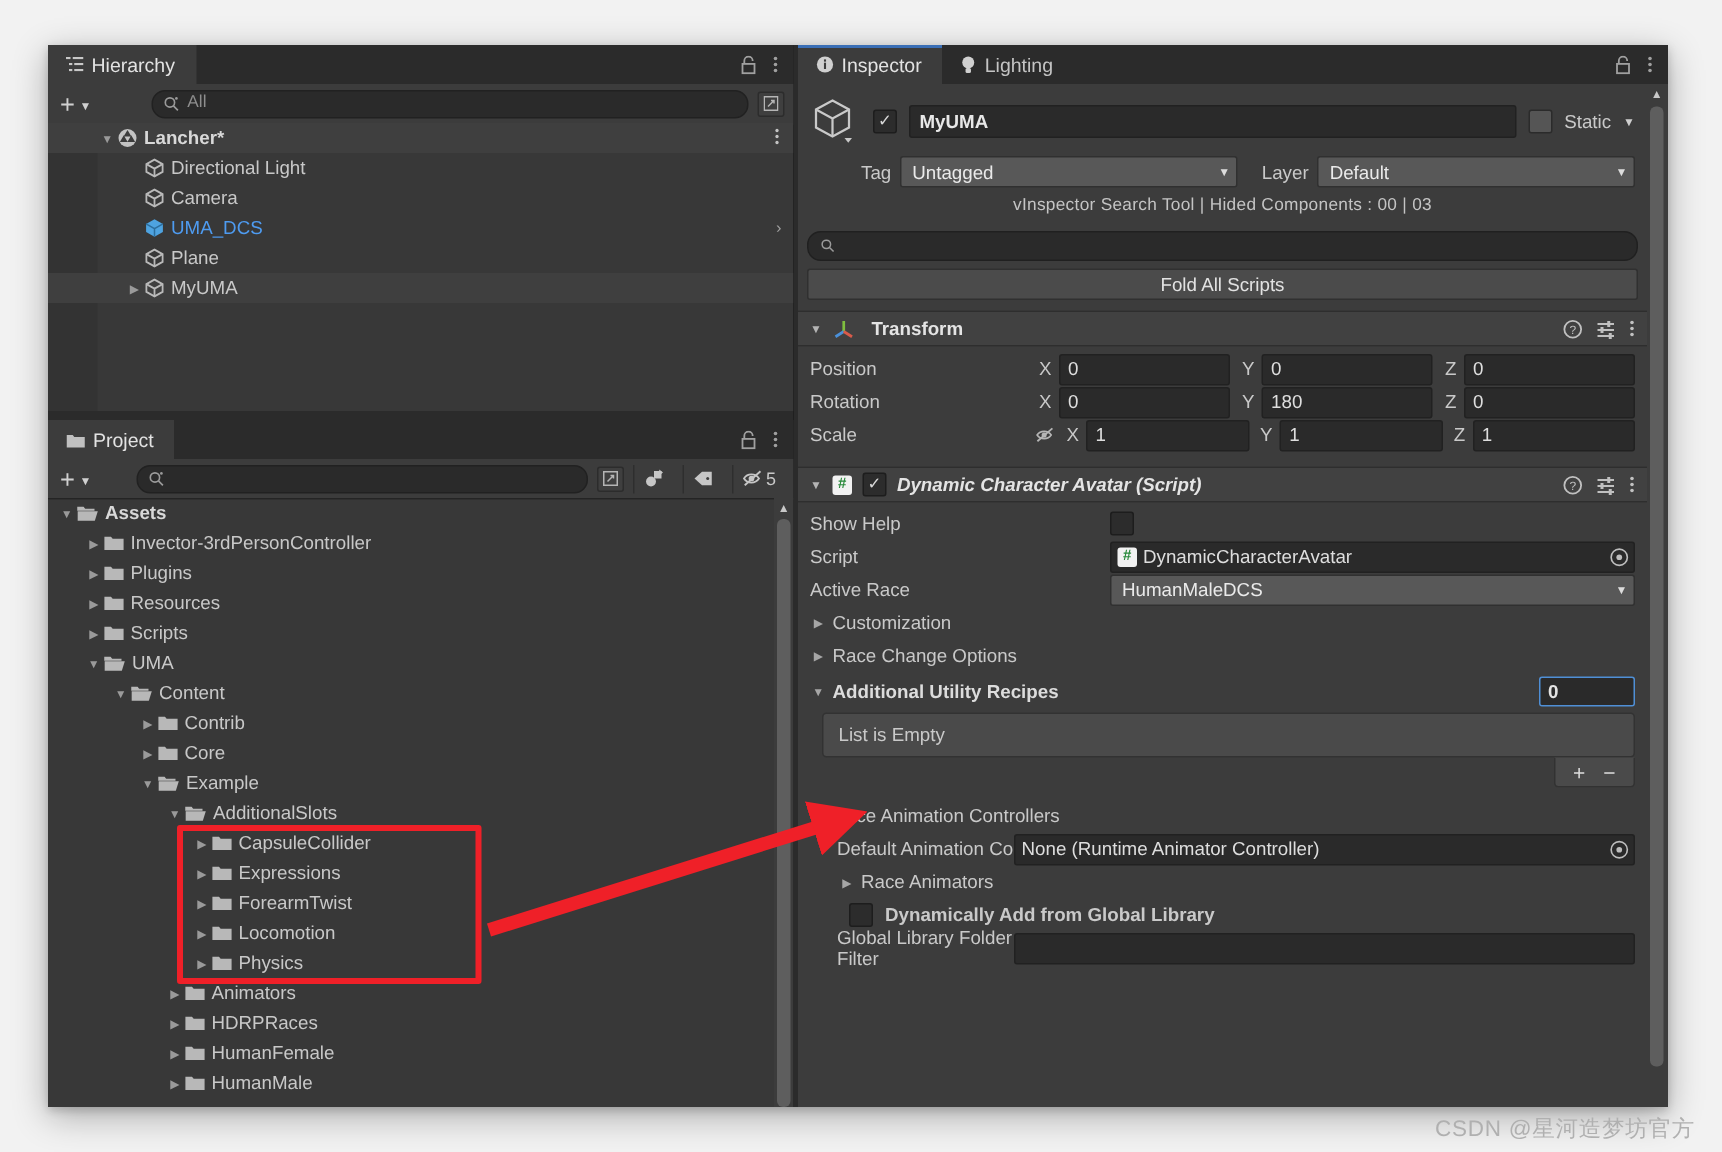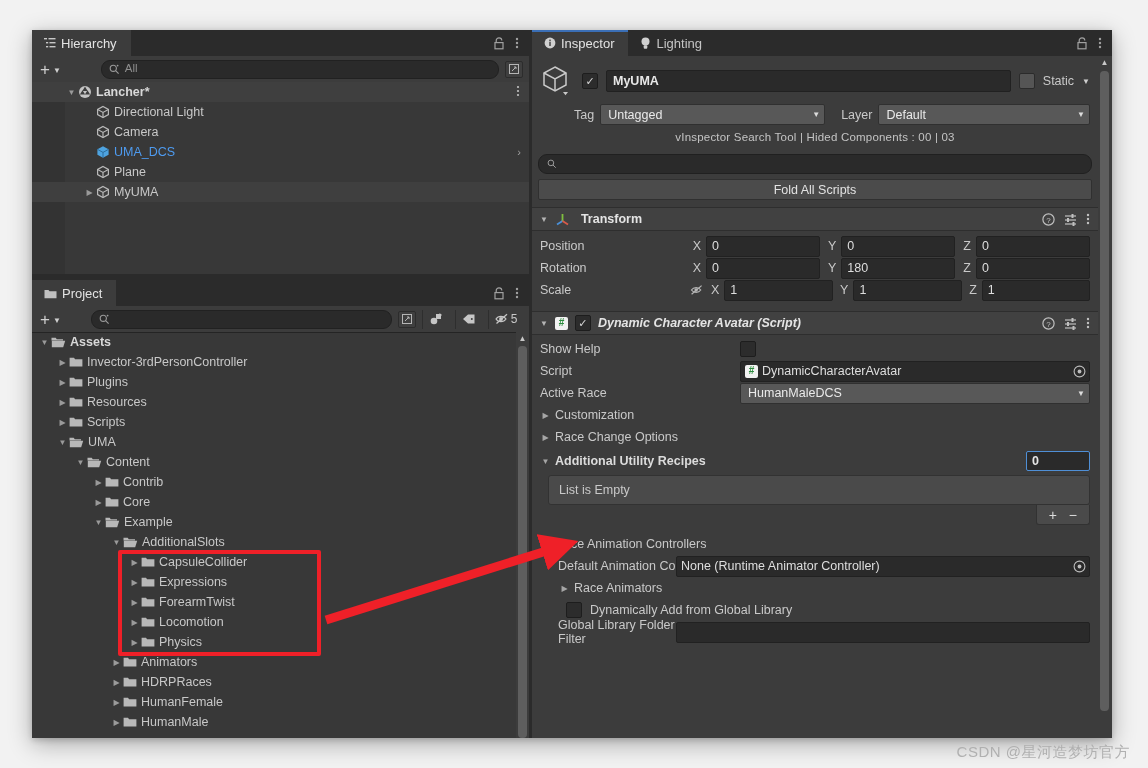--- a/index.html
+++ b/index.html
@@ -871,21 +871,21 @@
                 </svg>
               </span>
             </div>
           </div>
 
           <div class="foldrow" style="padding-left:19px;">
             <span class="tri">▶</span>
             <span>Race Animators</span>
           </div>
 
-          <div class="prow" style="padding-left:26px;gap:8px;">
+          <div class="prow" style="padding-left:26px;gap:8px;font-weight:bold;">
             <span class="chk-sq"></span>
             <span>Dynamically Add from Global Library</span>
           </div>
 
           <div class="prow" style="padding-left:18px;">
             <span class="plabel" style="width:118px;">Global Library Folder Filter</span>
             <div class="numfield" style="flex:1;">
               <span></span>
             </div>
           </div>

